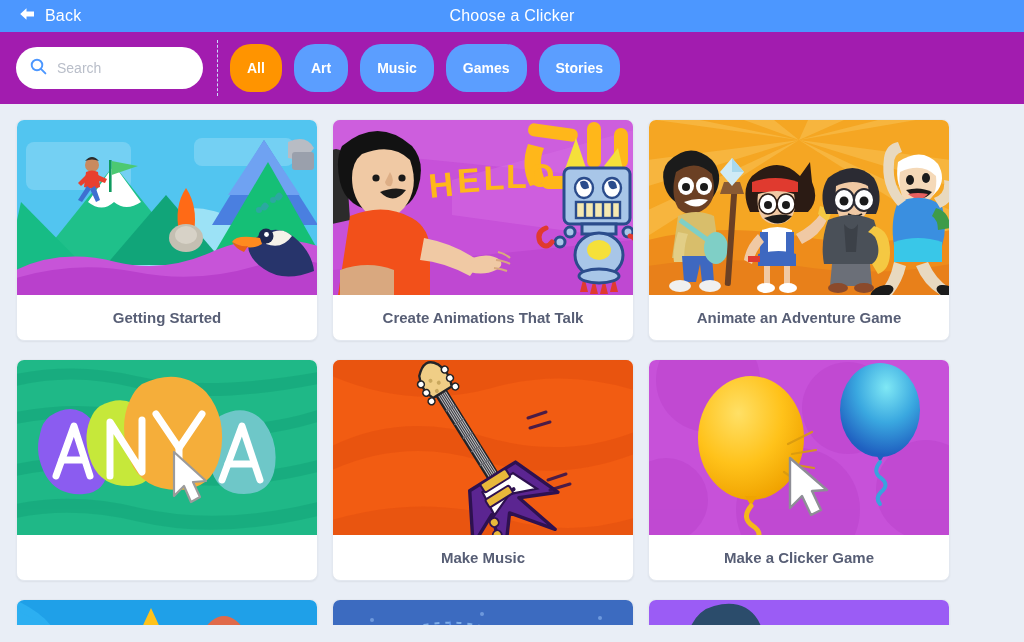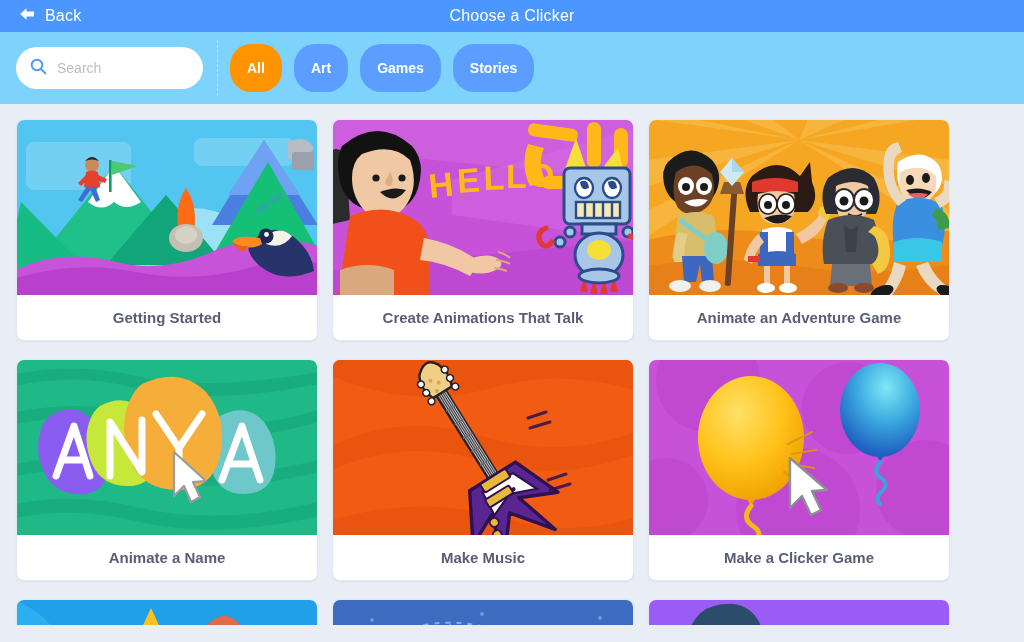--- a/index.html
+++ b/index.html
@@ -40,21 +40,21 @@
     text-align: center;
     color: #FFFFFF;
     font-size: 16px;
     letter-spacing: .2px;
     pointer-events: none;
   }
 
   
   .filter-bar {
     height: 72px;
-    background: #7dd3fc;
+    background: #a21caf;
     display: flex;
     align-items: center;
     padding-left: 16px;
     position: relative;
   }
   .search-wrap {
     width: 187px;
     height: 42px;
     background: #FFFFFF;
     border-radius: 21px;
@@ -162,20 +162,21 @@
       </svg>
     </span>
     <input class="search-input" type="text" placeholder="Search" style="">
   </div>
 
   <div class="divider"></div>
 
   <div class="tags">
     <div class="tag selected">All</div>
     <div class="tag">Art</div>
+    <div class="tag">Music</div>
     <div class="tag">Games</div>
     <div class="tag">Stories</div>
   </div>
 </div>
 
 <div class="grid-scroll">
   <div class="grid">
 
     <div class="card">
       <div class="card-thumb">
@@ -422,21 +423,20 @@
             <path d="M163 88 L163 124" fill="none"></path>
             <path d="M206 120 L226 66 L244 120" fill="none"></path>
             <path d="M212 104 L238 104" fill="none"></path>
           </g>
 
           <g transform="translate(158,92)">
             <path d="M0 0 L0 44 L10 34 L17 50 L26 45 L19 30 L32 29 Z" fill="#FFFFFF" stroke="#9B9B9B" stroke-width="2.2" stroke-linejoin="round"></path>
           </g>
         </svg>
       </div>
-      <div class="card-title">Animate a Name</div>
     </div>
 
     <div class="card">
       <div class="card-thumb">
         <svg viewBox="0 0 302 175" preserveAspectRatio="xMidYMid slice">
           <rect width="302" height="175" fill="#F25C12"></rect>
           <g fill="#E85310" opacity=".85">
             <path d="M0 16 q80 34 160 12 q70 -20 142 2 l0 -30 l-302 0 Z"></path>
             <path d="M0 86 q70 -34 150 -10 q80 24 152 -4 l0 22 q-78 30 -156 6 q-74 -22 -146 10 Z"></path>
             <path d="M0 160 q90 -26 170 -2 q66 20 132 0 l0 17 l-302 0 Z"></path>

